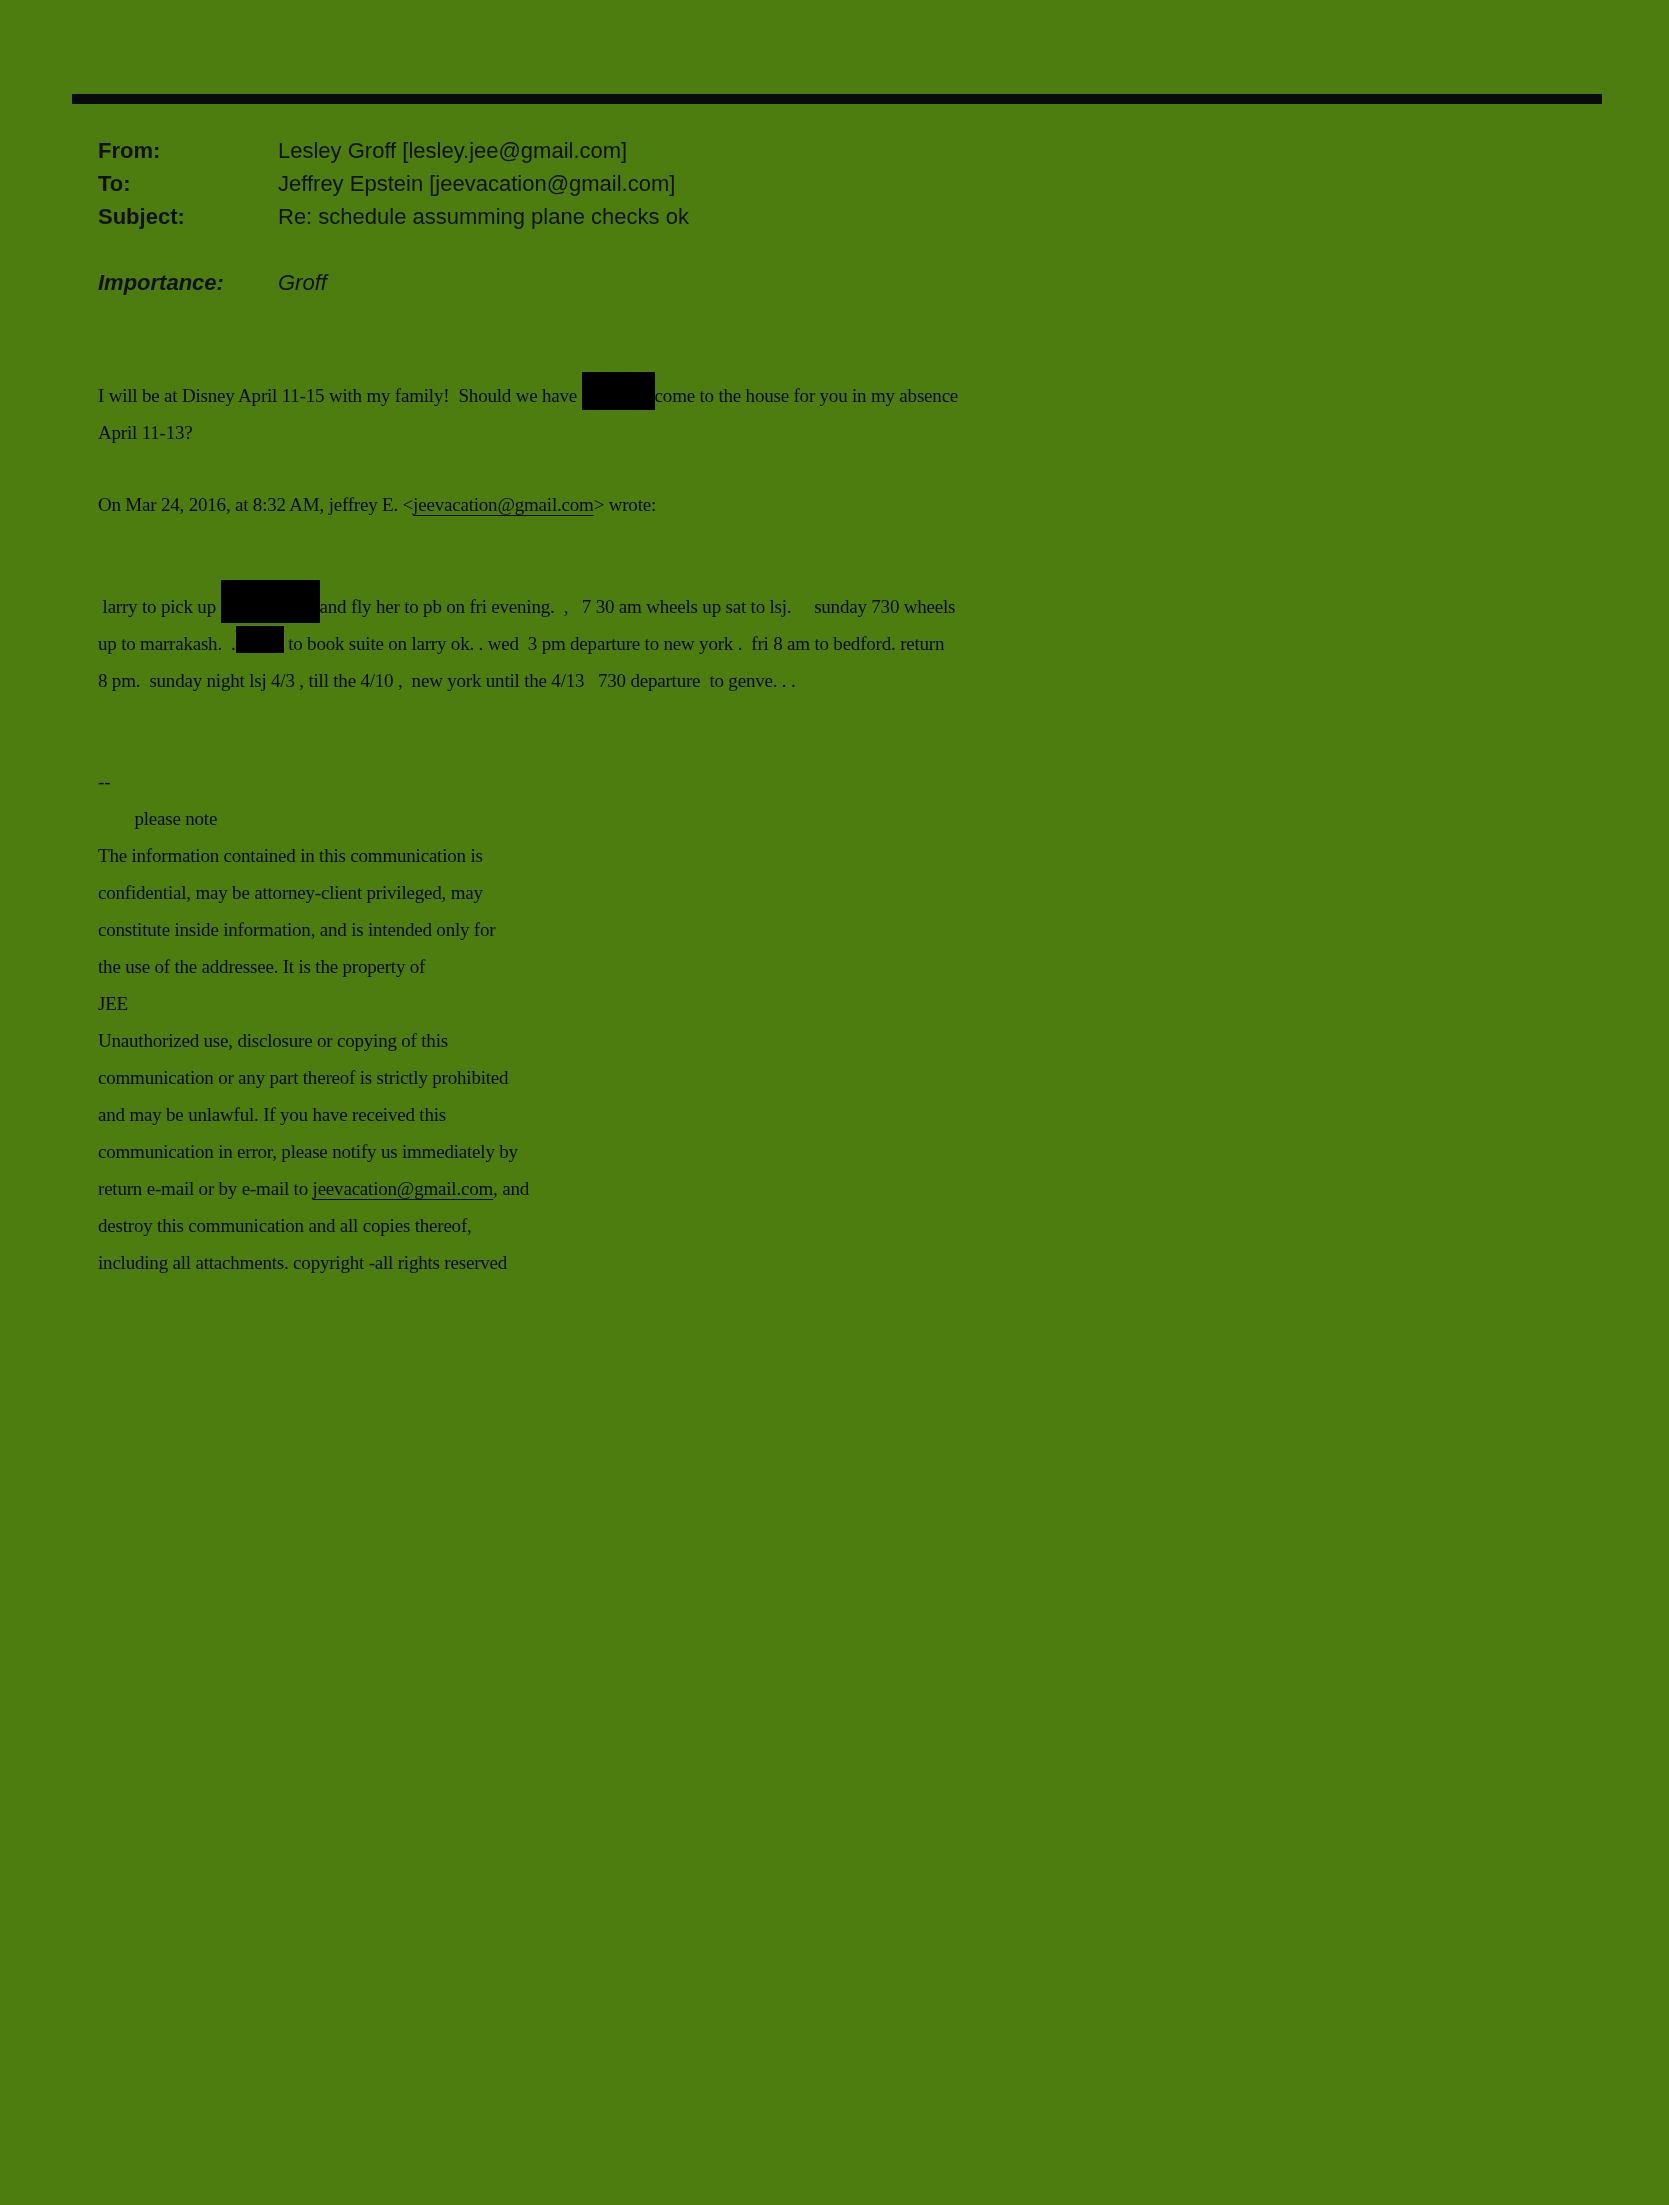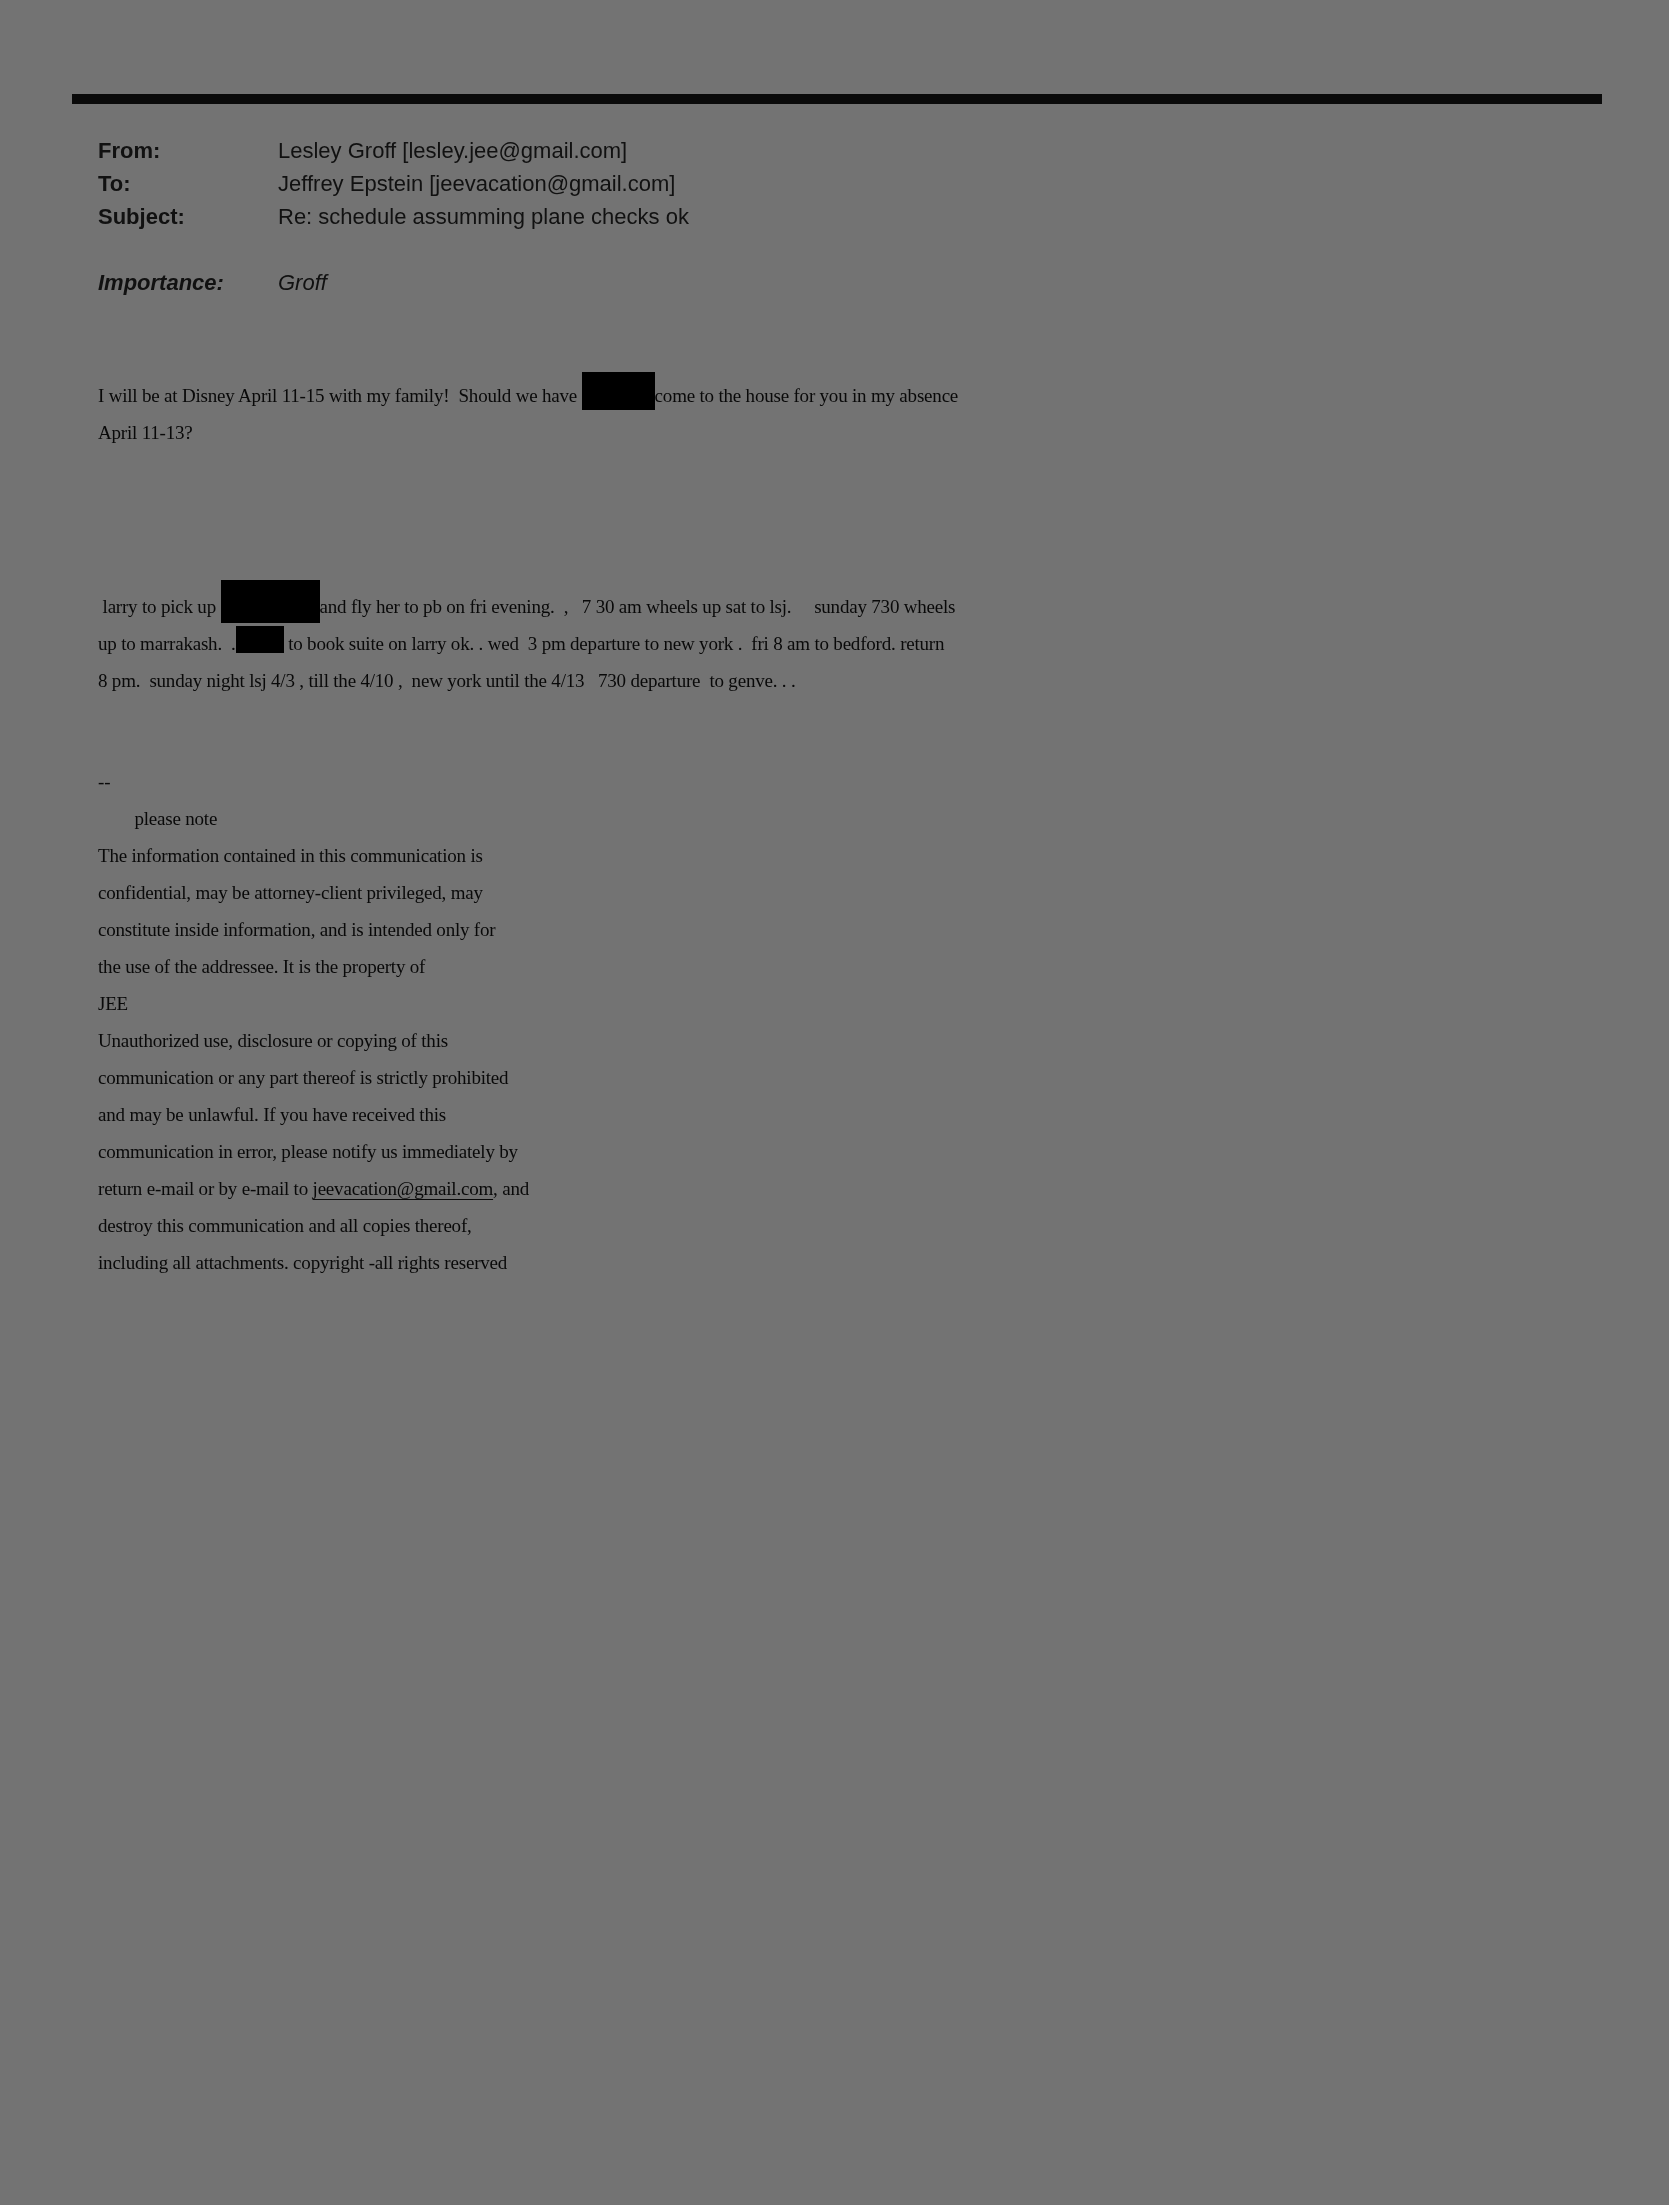--- a/index.html
+++ b/index.html
@@ -4,21 +4,21 @@
 <style>
   html, body {
     margin: 0;
     padding: 0;
     background: #9a9a9a;
   }
   .page {
     position: relative;
     width: 1669px;
     height: 2205px;
-    background: #737373;
+    background: #4d7c0f;
     overflow: hidden;
     font-family: "Liberation Serif", "DejaVu Serif", serif;
     color: #000000;
   }
 
   
   .top-rule {
     position: absolute;
     left: 72px;
     top: 94px;
@@ -110,20 +110,21 @@
     </div>
     <div class="hdr-row importance">
       <span class="hdr-label">Importance:</span>
       <span class="hdr-value">Groff</span>
     </div>
   </div>
 
   <div class="bodycopy para-main"><span>I will be at Disney April 11-15 with my family!  Should we have </span><span class="redact redact-1"></span><span>come to the house for you in my absence
 April 11-13?</span></div>
 
+  <div class="bodycopy attribution"><span>On Mar 24, 2016, at 8:32 AM, jeffrey E. &lt;</span><a class="email-link">jeevacation@gmail.com</a><span>&gt; wrote:</span></div>
 
   <div class="bodycopy para-quoted"><span> larry to pick up </span><span class="redact redact-2"></span><span>and fly her to pb on fri evening.  ,   7 30 am wheels up sat to lsj.     sunday 730 wheels
 up to marrakash.  .</span><span class="redact redact-3"></span><span> to book suite on larry ok. . wed  3 pm departure to new york .  fri 8 am to bedford. return
 8 pm.  sunday night lsj 4/3 , till the 4/10 ,  new york until the 4/13   730 departure  to genve. . .</span></div>
 
   <div class="bodycopy signature"><span>--
         please note
 The information contained in this communication is
 confidential, may be attorney-client privileged, may
 constitute inside information, and is intended only for

